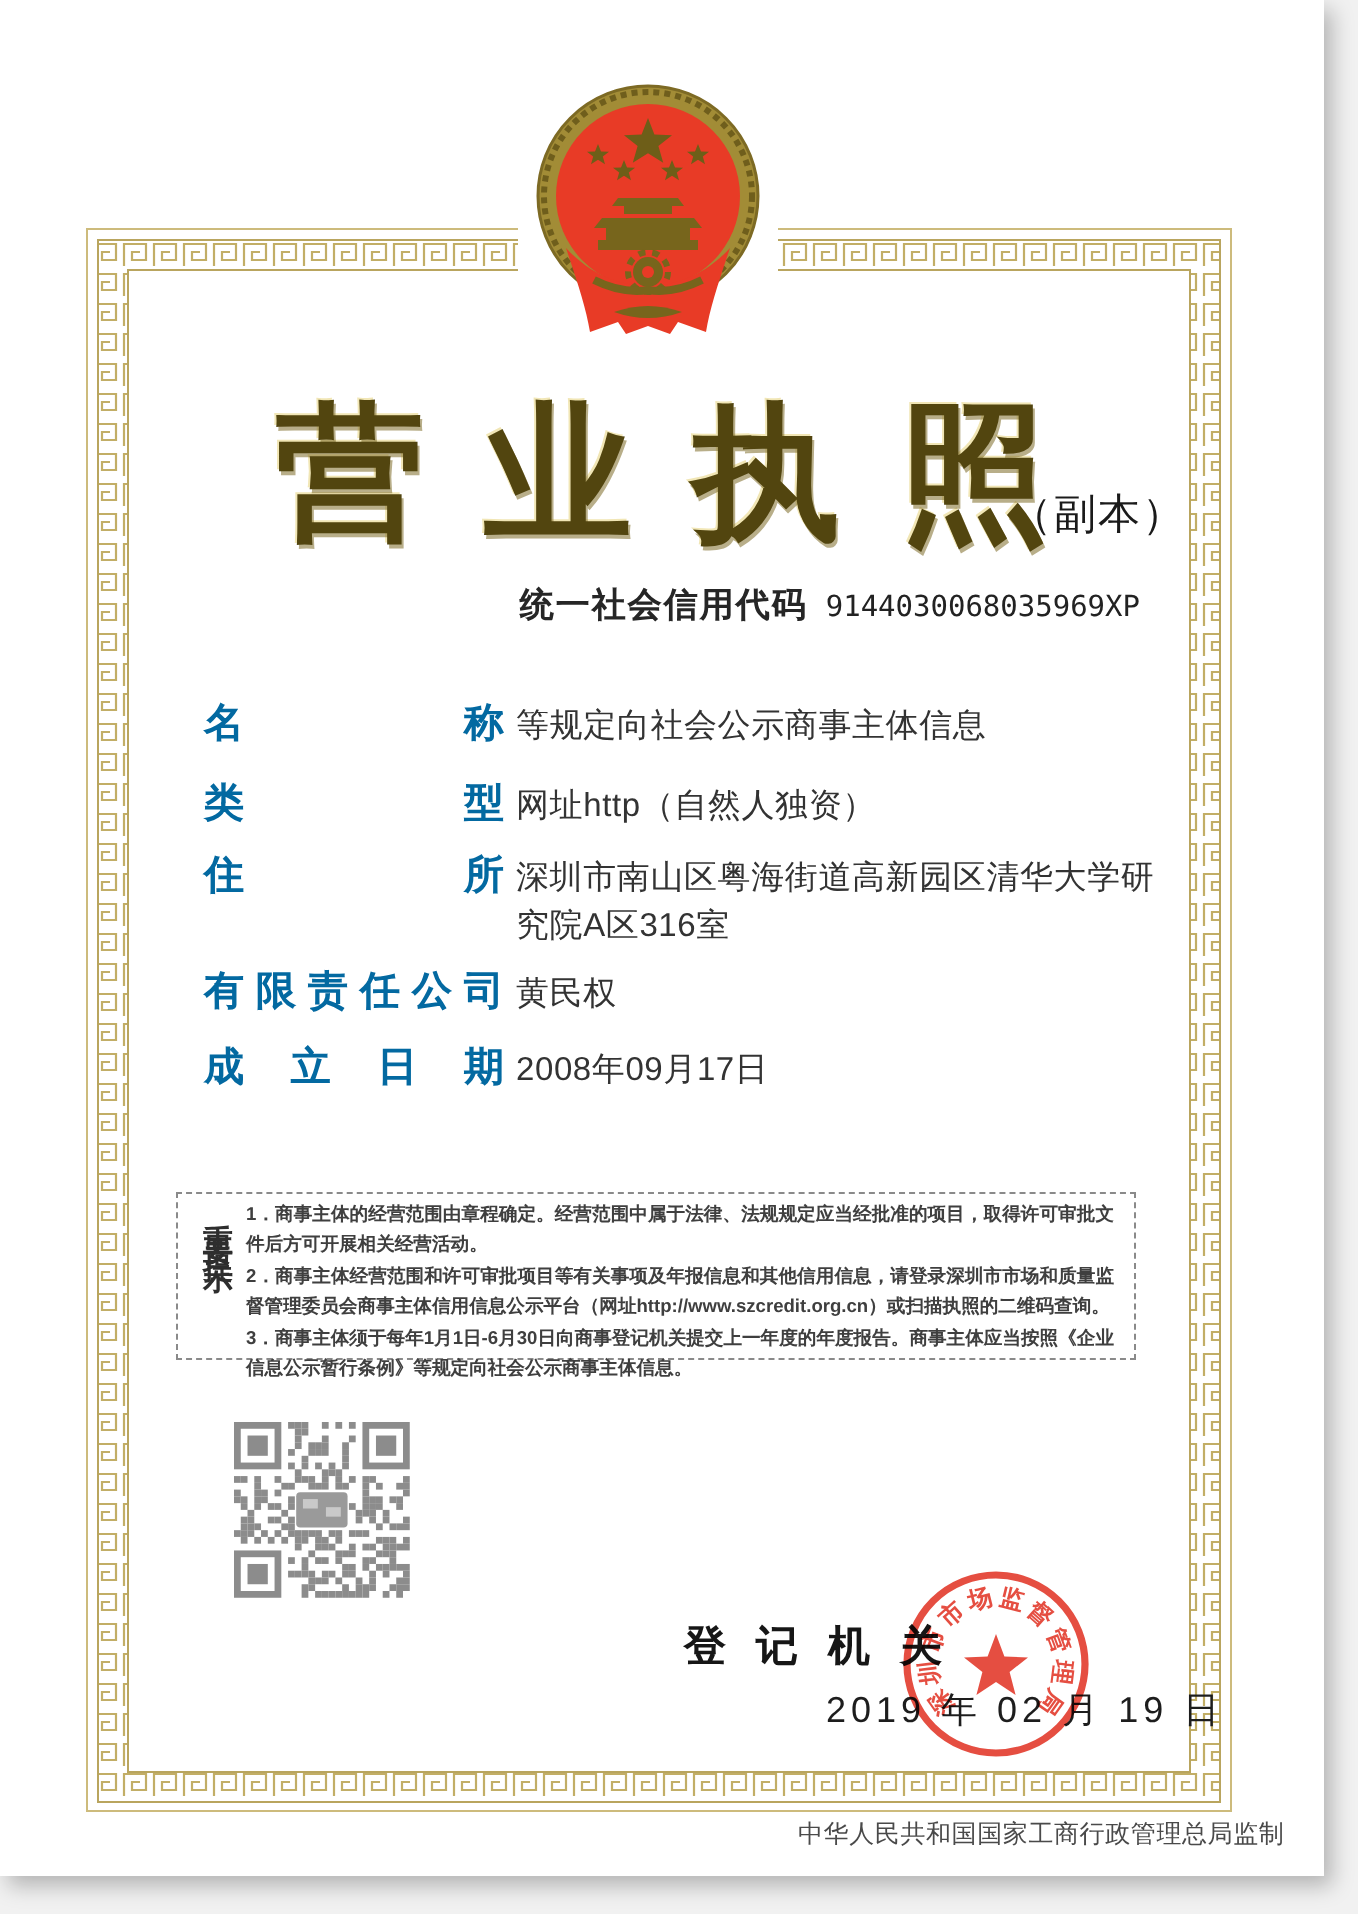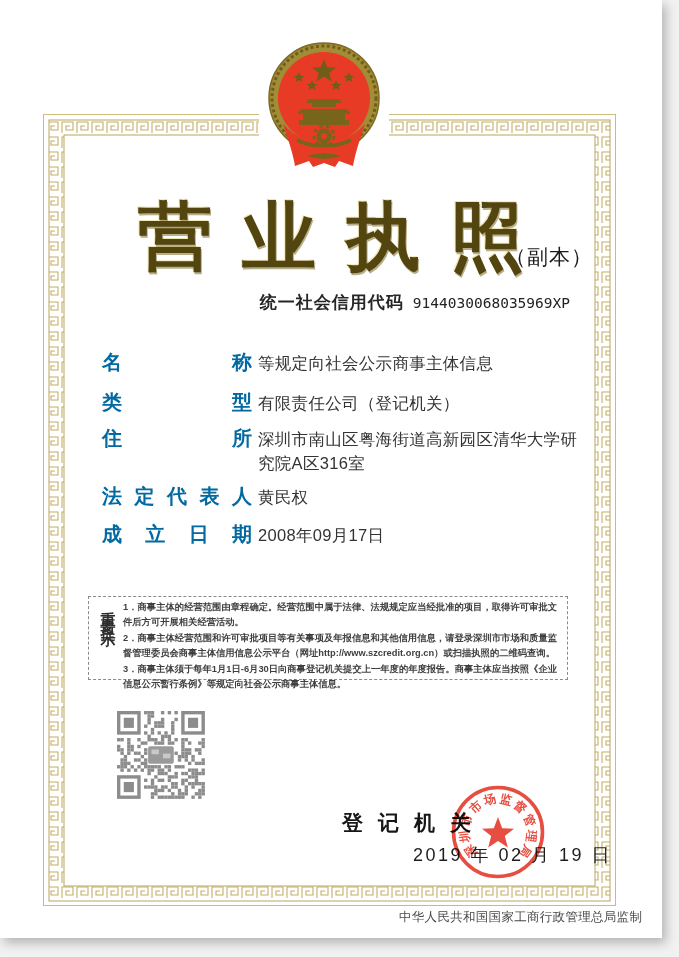--- a/index.html
+++ b/index.html
@@ -134,28 +134,28 @@
     <span class="lbl">统一社会信用代码</span>
     <span class="code">9144030068035969XP</span>
   </div>
 
   <div class="field-row row1">
     <span class="flabel">名称</span>
     <span class="fvalue">等规定向社会公示商事主体信息</span>
   </div>
   <div class="field-row row2">
     <span class="flabel">类型</span>
-    <span class="fvalue">有限责任公司（登记机关）</span>
+    <span class="fvalue">网址http（自然人独资）</span>
   </div>
   <div class="field-row row3">
     <span class="flabel">住所</span>
     <span class="fvalue">深圳市南山区粤海街道高新园区清华大学研究院A区316室</span>
   </div>
   <div class="field-row row4">
-    <span class="flabel">法定代表人</span>
+    <span class="flabel">有限责任公司</span>
     <span class="fvalue">黄民权</span>
   </div>
   <div class="field-row row5">
     <span class="flabel">成立日期</span>
     <span class="fvalue">2008年09月17日</span>
   </div>
 
   <div class="notice-box">
     <div class="notice-label">重要提示</div>
     <div class="notice-items">

